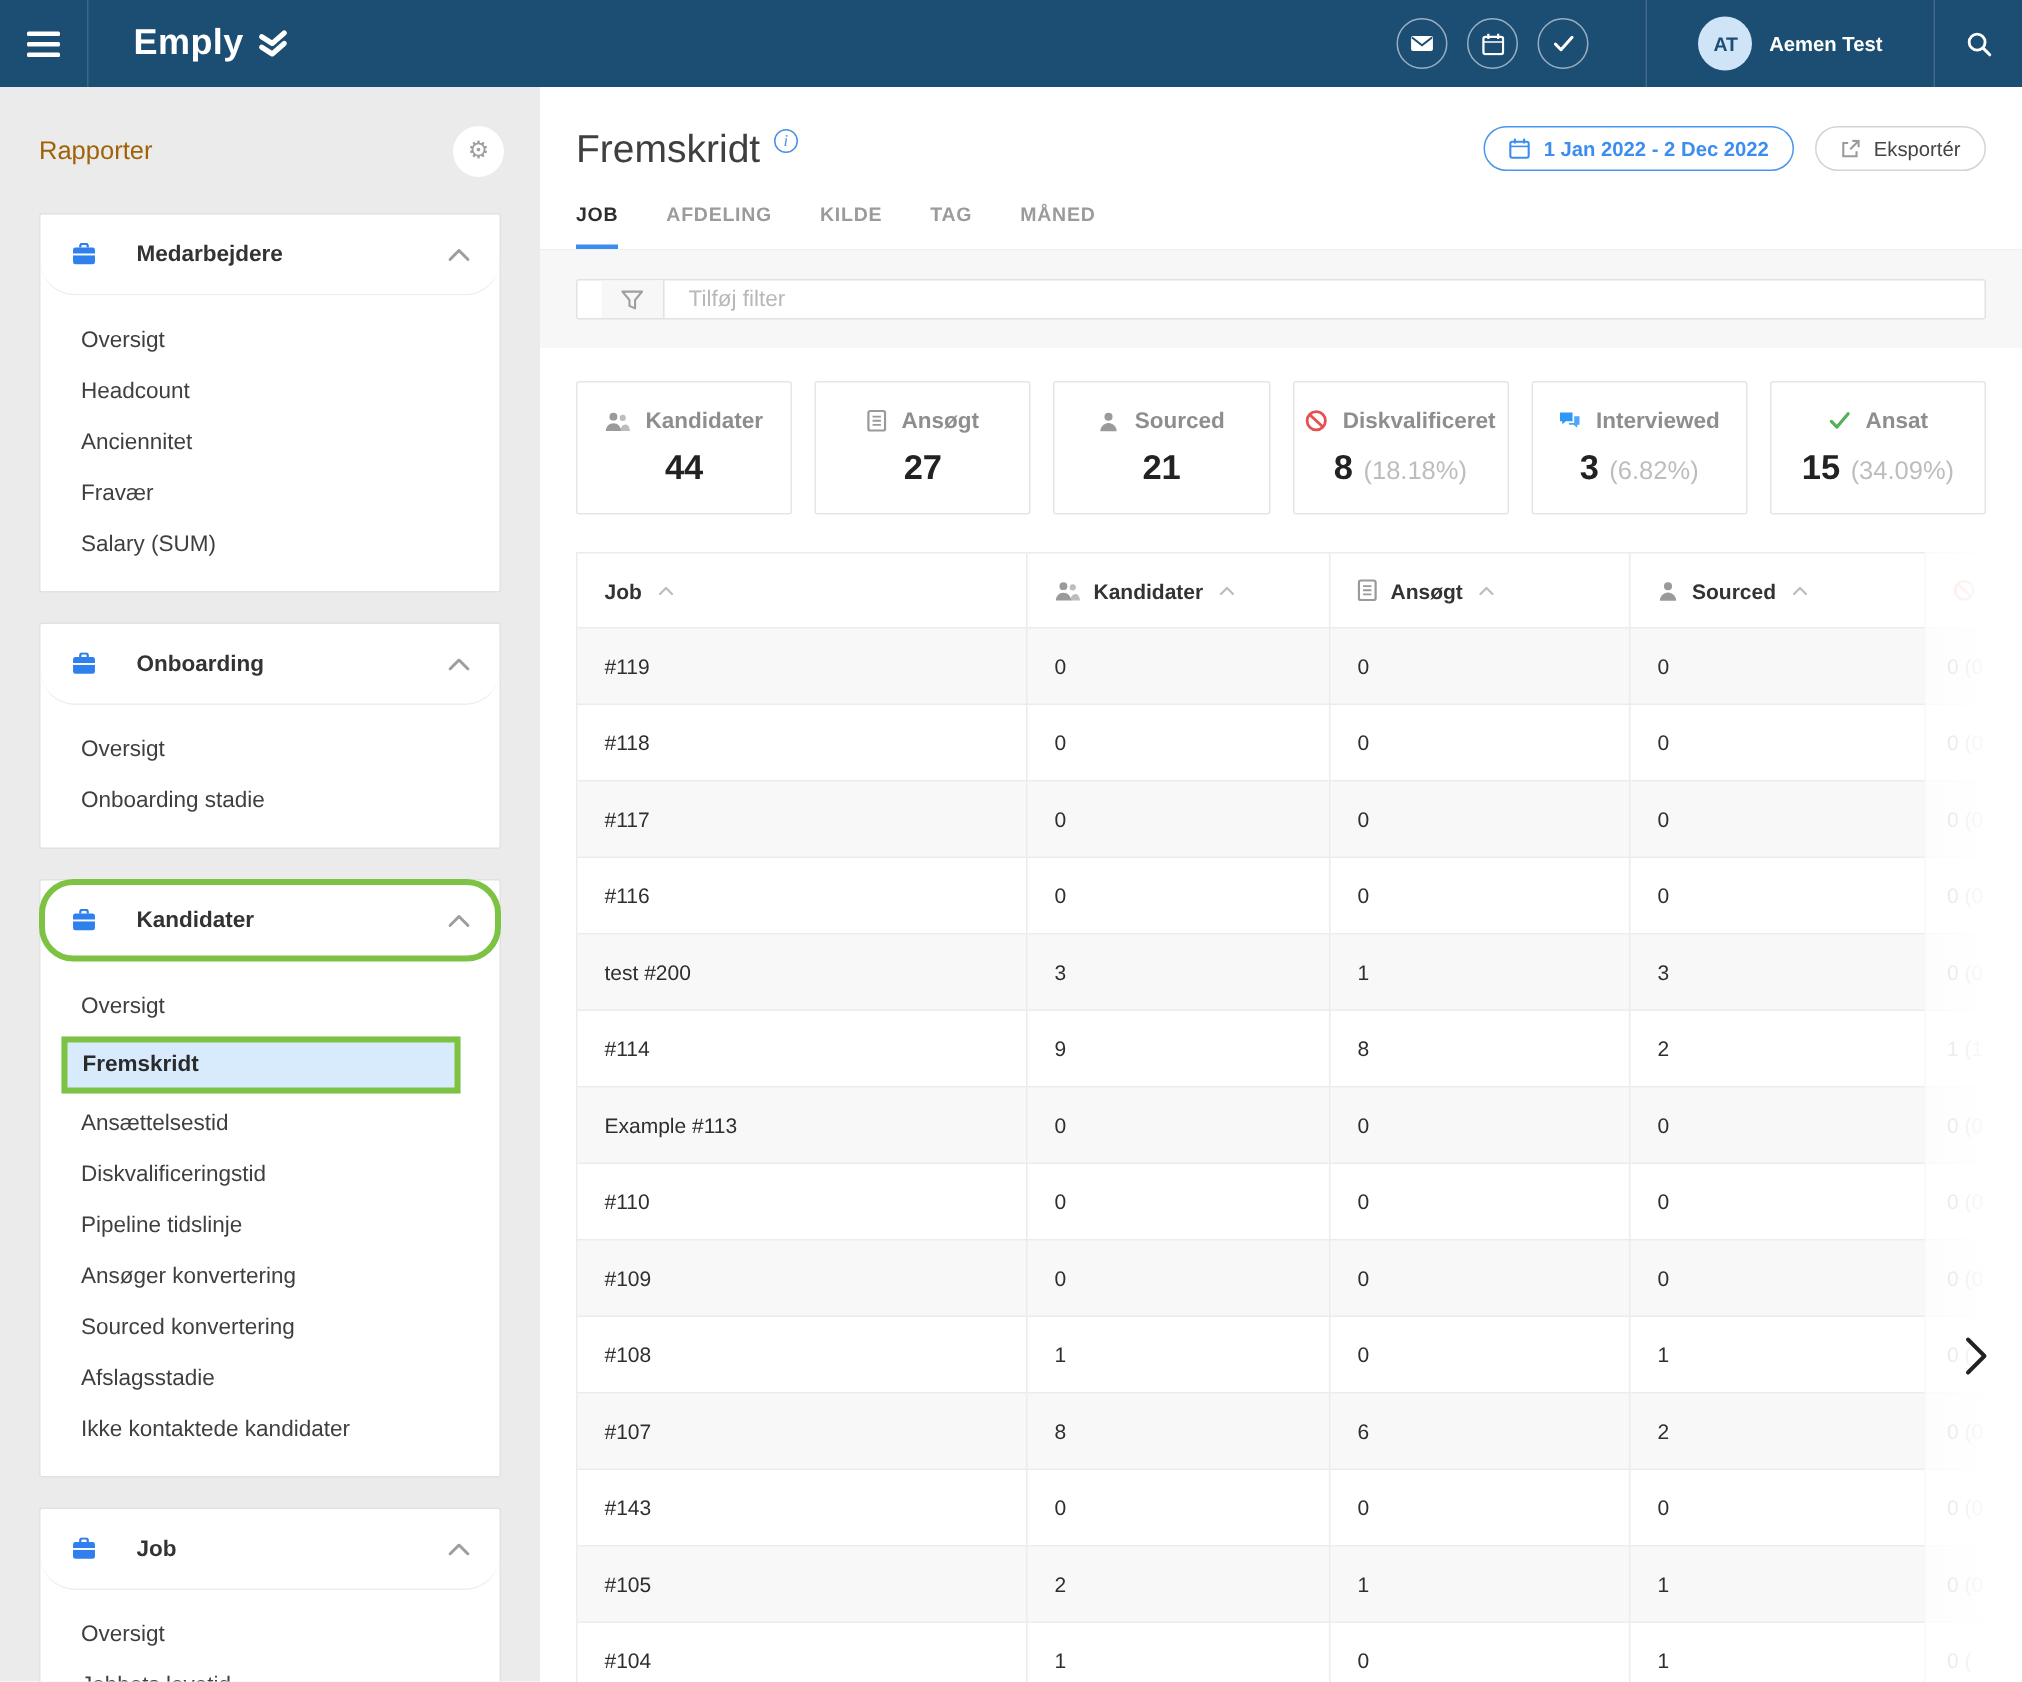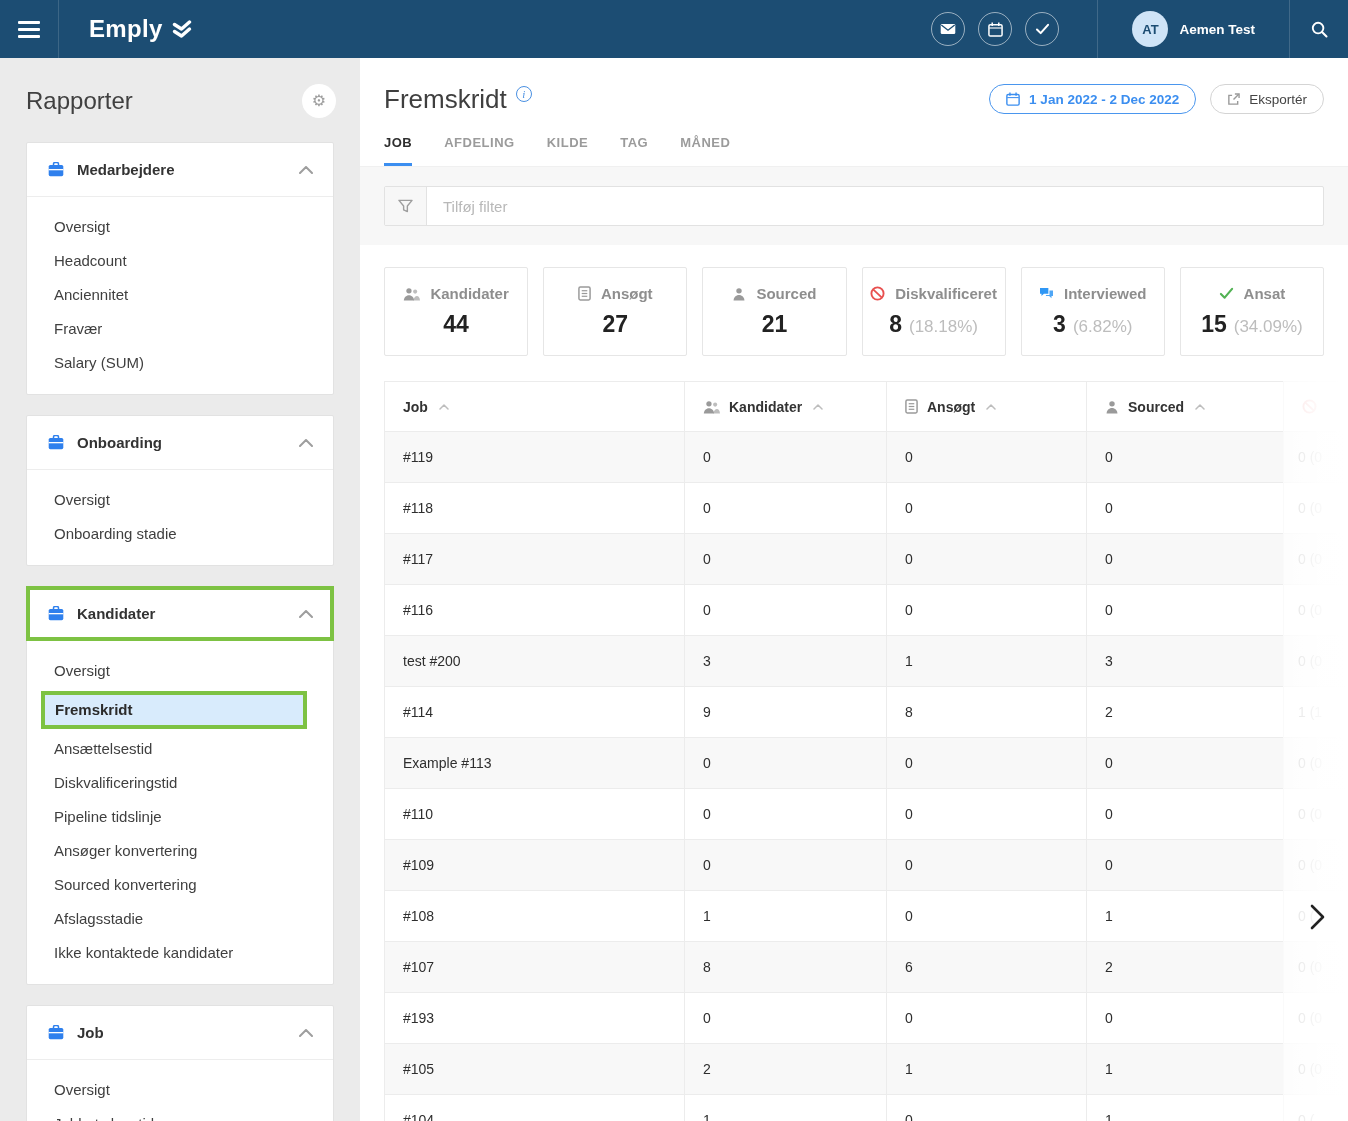--- a/index.html
+++ b/index.html
@@ -22,27 +22,27 @@
   .tb-divider { width:1px; height:58px; background:rgba(255,255,255,.16); }
   .tb-user { display:flex; align-items:center; gap:11px; padding:0 34px; height:100%; cursor:pointer; }
   .avatar { width:36px; height:36px; border-radius:50%; background:#cfe4f7; color:#1c4d73;
     font-weight:bold; font-size:13px; display:flex; align-items:center; justify-content:center; }
   .uname { font-weight:bold; font-size:13.5px; }
   .tb-search { width:58px; height:100%; display:flex; align-items:center; justify-content:center; cursor:pointer; }
 
   
   .sidebar { position:absolute; top:58px; left:0; width:360px; bottom:0; background:#ebebeb; overflow:hidden; }
   .sidebar-head { display:flex; align-items:center; justify-content:space-between; padding:26px 24px 24px 26px; }
-  .sb-title { font-size:24px; color:#404040; }
+  .sb-title { font-size:17px; color:#a16207; }
   .gear-btn { width:34px; height:34px; border-radius:50%; background:#fff; display:flex;
     align-items:center; justify-content:center; cursor:pointer; }
   .gear { color:#9e9e9e; font-size:16px; line-height:1; }
   .card { background:#fff; border:1px solid #e2e2e2; border-radius:2px; margin:0 26px 20px 26px; }
-  .card-header { display:flex; align-items:center; gap:13px; padding:18px 20px 18px 21px;
-    border-bottom:1px solid #ededed; cursor:pointer; }
+  .card-header { display:flex; align-items:center; gap:27px; padding:18px 20px 18px 21px;
+    border-bottom:1px solid #ededed; cursor:pointer;border-radius:23px; }
   .card-header.highlight { border:4px solid var(--c-annot,#7dc243); margin:-1px -1px 0 -1px; padding:15px 17px 15px 18px; }
   .sec-label { font-size:15px; font-weight:bold; color:#333; }
   .card-items { padding:13px 16px 14px 0; }
   .item { padding:8px 18px 8px 27px; font-size:15px; color:#3f3f3f; line-height:18px; cursor:pointer; }
   .item.active { background:var(--c-activebg,#d8ebfc); border:4px solid var(--c-annot,#7dc243);
     font-weight:bold; color:#2b2b2b; margin:3px 10px 3px 14px; padding:6px 8px 6px 10px; }
 
   
   .main { position:absolute; top:58px; left:360px; right:0; bottom:0; background:#fff; }
   .main-header { display:flex; align-items:flex-start; justify-content:space-between; padding:26px 24px 0 24px; }
@@ -56,21 +56,21 @@
     border:1.5px solid #4a96ee; border-radius:17px; background:#fff; color:var(--c-accent,#3b8ef0);
     font-size:13.5px; font-weight:bold; font-family:inherit; cursor:pointer; }
   .export-btn { display:flex; align-items:center; gap:9px; height:30px; padding:0 16px;
     border:1px solid #d4d4d4; border-radius:17px; background:#fff; color:#444;
     font-size:13.5px; font-family:inherit; cursor:pointer; }
   .tabs { display:flex; gap:32px; padding:20px 24px 0 24px; border-bottom:1px solid #f0f0f0; }
   .tab { font-size:13px; font-weight:bold; letter-spacing:.5px; color:#9b9b9b; padding-bottom:13px;
     cursor:pointer; border-bottom:3px solid transparent; }
   .tab.active { color:#2e2e2e; border-bottom-color:var(--c-accent,#3b8ef0); }
   .filter-strip { background:#f7f7f7; padding:19px 24px; }
-  .filter-box { display:flex; height:40px; background:#fff; border:1px solid #e2e2e2; border-radius:2px; }
+  .filter-box { display:flex; height:27px; background:#fff; border:1px solid #e2e2e2; border-radius:2px;padding-left:16px; }
   .filter-icon-cell { width:42px; background:#f7f7f7; border-right:1px solid #e2e2e2;
     display:flex; align-items:center; justify-content:center; cursor:pointer; }
   .filter-input { flex:1; border:none; outline:none; padding:0 16px; font-size:15px;
     font-family:inherit; color:#333; background:transparent; }
   .filter-input::placeholder { color:#b8b8b8; }
 
   .stats { display:flex; gap:15px; margin:22px 24px 0 24px; }
   .stat-card { flex:1; height:89px; background:#fff; border:1px solid #e6e6e6; border-radius:2px;
     display:flex; flex-direction:column; align-items:center; justify-content:center; gap:9px; }
   .stat-top { display:flex; align-items:center; gap:10px; color:#8e8e8e; font-size:15px; font-weight:bold; }
@@ -591,21 +591,21 @@
             <td class="partial">0 (</td>
           </tr>
           <tr>
             <td>#107</td>
             <td>8</td>
             <td>6</td>
             <td>2</td>
             <td class="partial">0 (0</td>
           </tr>
           <tr>
-            <td>#193</td>
+            <td>#143</td>
             <td>0</td>
             <td>0</td>
             <td>0</td>
             <td class="partial">0 (0</td>
           </tr>
           <tr>
             <td>#105</td>
             <td>2</td>
             <td>1</td>
             <td>1</td>

